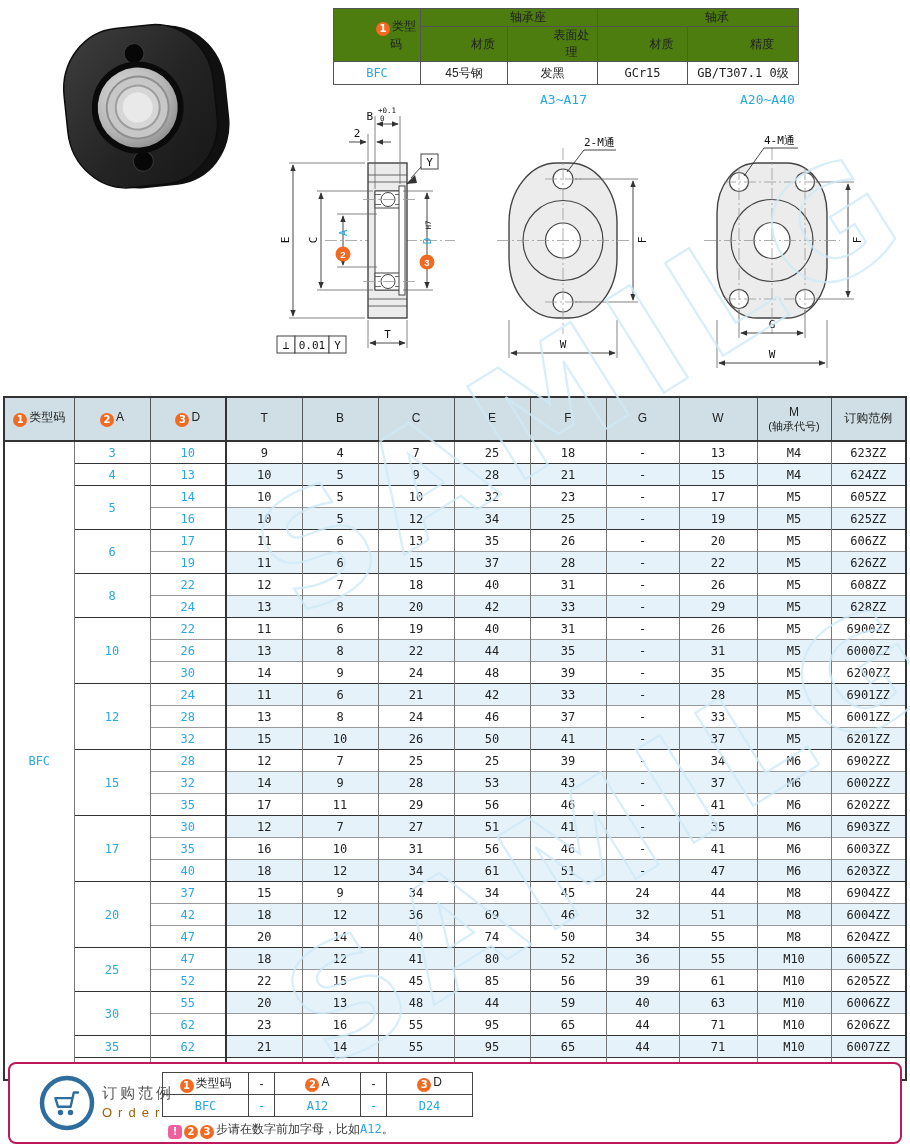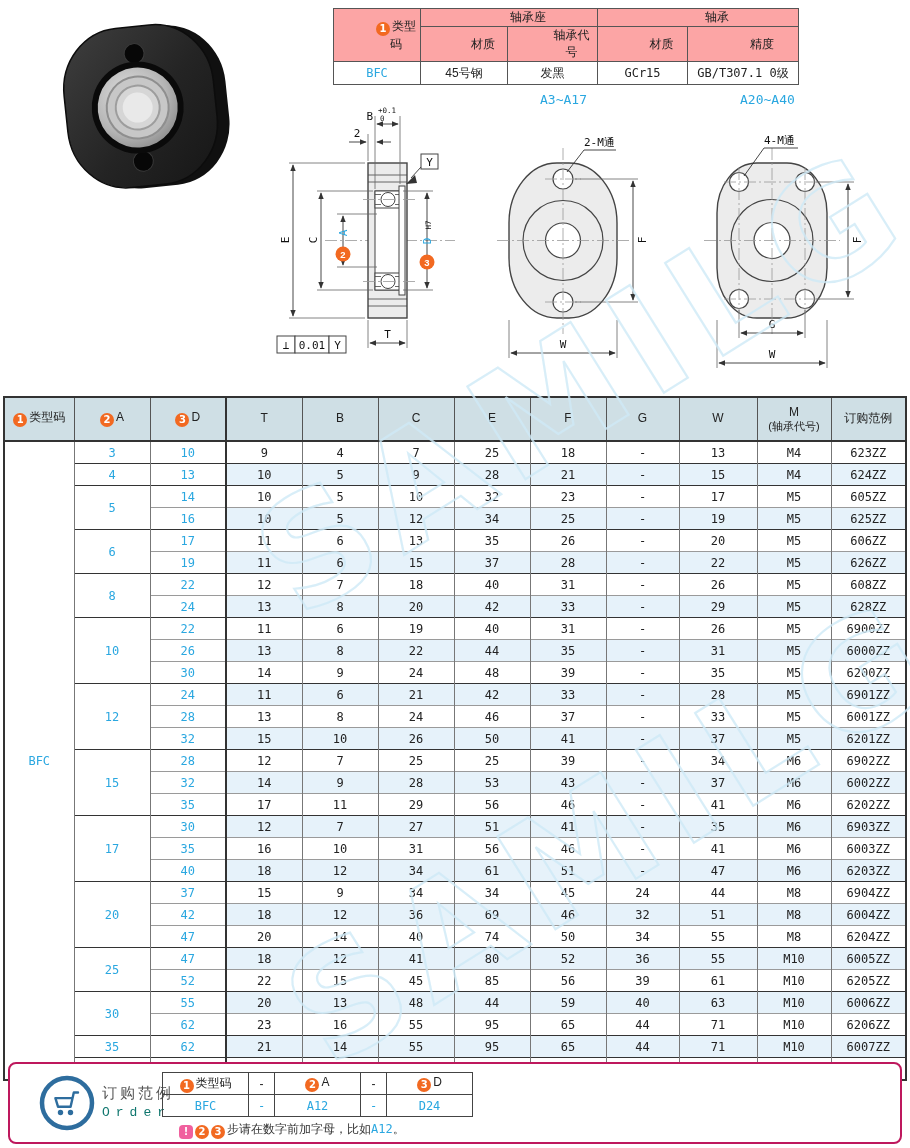--- a/index.html
+++ b/index.html
@@ -17,21 +17,21 @@
   #watermark text{
     font-family:"DejaVu Sans",sans-serif;font-weight:bold;font-size:150px;letter-spacing:14px;
     fill:none;stroke:#cfeaf7;stroke-width:2.2;opacity:.8;
   }
 
   
   #spec-table{left:333px;top:8px;border-collapse:collapse;table-layout:fixed;z-index:2;}
   #spec-table th,#spec-table td{
     border:1px solid #555;font-size:12px;font-weight:normal;text-align:center;padding:0 2px;
   }
-  #spec-table th{background:#fca5a5;height:17px;padding-left:40px;}
+  #spec-table th{background:#4d7c0f;height:17px;padding-left:40px;}
   #spec-table td{height:22px;background:#fff;}
 
   
   .badge{
     display:inline-block;width:14px;height:14px;border-radius:50%;
     background:#f26921;color:#fff;font-size:10px;line-height:14px;text-align:center;
     font-weight:bold;margin-right:2px;vertical-align:-2px;font-family:"DejaVu Sans",sans-serif;
   }
   .badge.pink{background:#f0609e;border-radius:4px;}
 
@@ -61,25 +61,25 @@
   #main-table td.stripe{background:#e6f2fa;}
   #main-table td.blue{color:#2aa7e0;}
   #main-table td.d-col,#main-table th.d-col{border-right:2px solid #333;}
   #main-table tr.group-start td{border-top:1.5px solid #333;}
   #main-table td.bfc{font-family:"DejaVu Sans Mono","Liberation Mono",monospace;}
   #main-table th .sub{font-size:11px;}
 
   
   #order-box{left:8px;top:1062px;width:890px;height:78px;border:2px solid #be185d;border-radius:8px;z-index:2;background:#fff;}
   #order-title-cn{left:92px;top:20px;font-size:15px;color:#555;letter-spacing:3px;}
-  #order-title-en{left:92px;top:41px;font-size:13px;color:#0f766e;letter-spacing:6px;font-family:Liberation Mono, monospace;}
+  #order-title-en{left:92px;top:41px;font-size:13px;color:#a16207;letter-spacing:6px;}
   #order-table{left:152px;top:8px;border-collapse:collapse;table-layout:fixed;position:absolute;}
   #order-table td{border:1.5px solid #444;height:21px;text-align:center;font-size:12px;padding:0 2px;}
   #order-table .val{font-family:"DejaVu Sans Mono","Liberation Mono",monospace;color:#2aa7e0;}
-  #order-note{left:152px;top:57px;font-size:12px;color:#333;padding-left:17px;}
+  #order-note{left:141px;top:57px;font-size:12px;color:#333;padding-left:17px;}
 </style>
 </head>
 <body>
 
 <svg class="abs" style="left:38px;top:20px;" width="215" height="178" viewBox="0 0 215 178">
   <defs>
     <linearGradient id="gBody" x1="0" y1="0" x2="1" y2="1">
       <stop offset="0" stop-color="#3f3f3f"></stop>
         <stop offset=".55" stop-color="#242424"></stop>
         <stop offset="1" stop-color="#161616"></stop>
@@ -116,21 +116,21 @@
       <col style="width:111px">
     </colgroup>
   <tbody>
       <tr>
     <th rowspan="2"><span class="badge">1</span><span>类型码</span></th>
     <th colspan="2">轴承座</th>
     <th colspan="2">轴承</th>
   </tr>
   <tr>
     <th>材质</th>
-    <th>轴承代号</th>
+    <th>表面处理</th>
     <th>材质</th>
     <th>精度</th>
   </tr>
   <tr>
     <td class="blue-t mono">BFC</td>
     <td>45号钢</td>
     <td>发黑</td>
     <td class="mono">GCr15</td>
     <td class="mono">GB/T307.1 0级</td>
   </tr>

